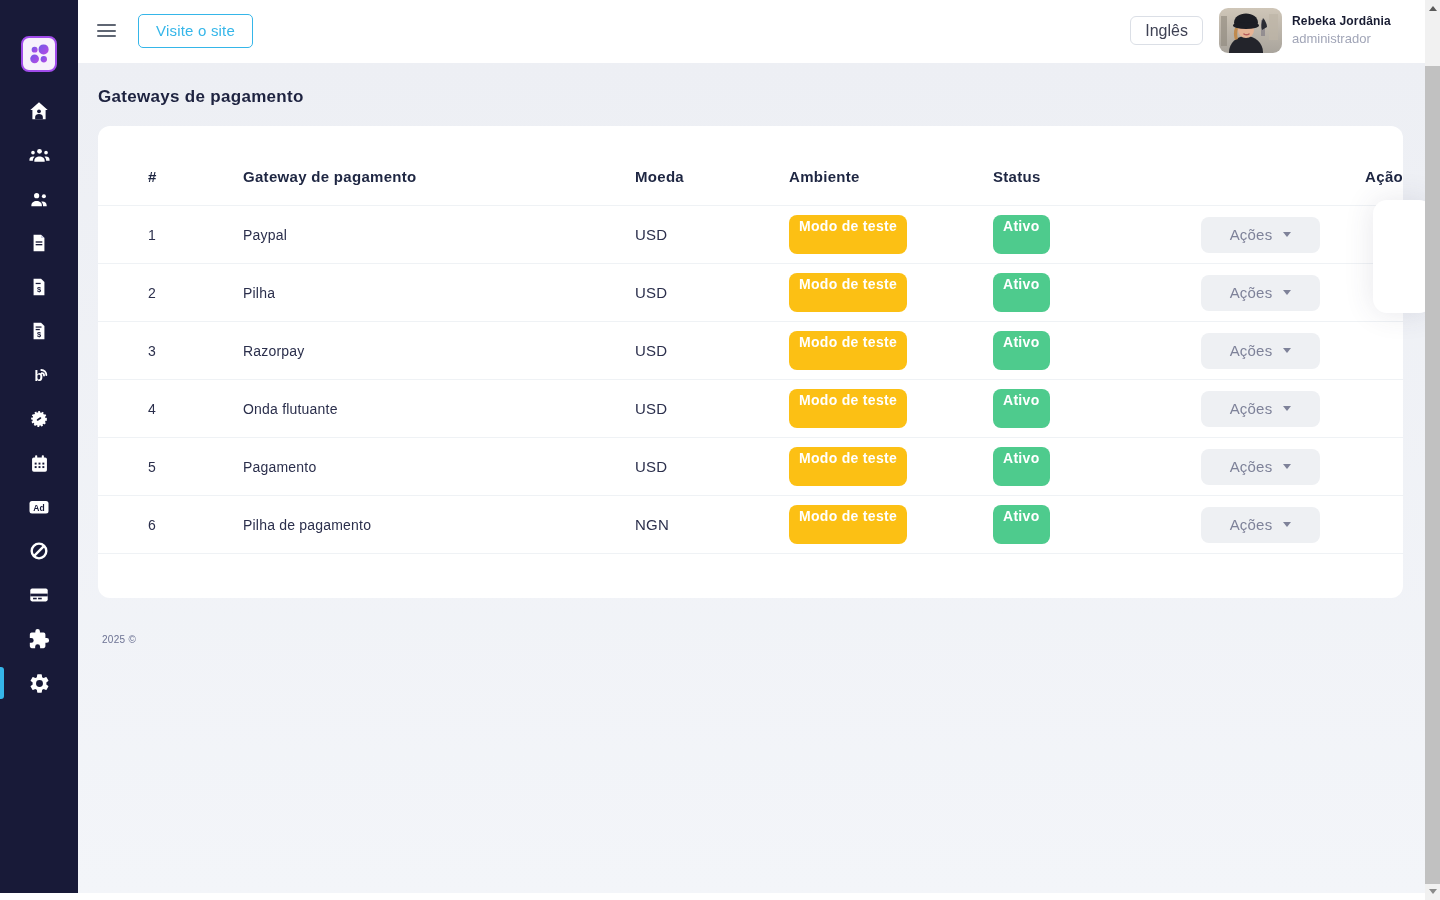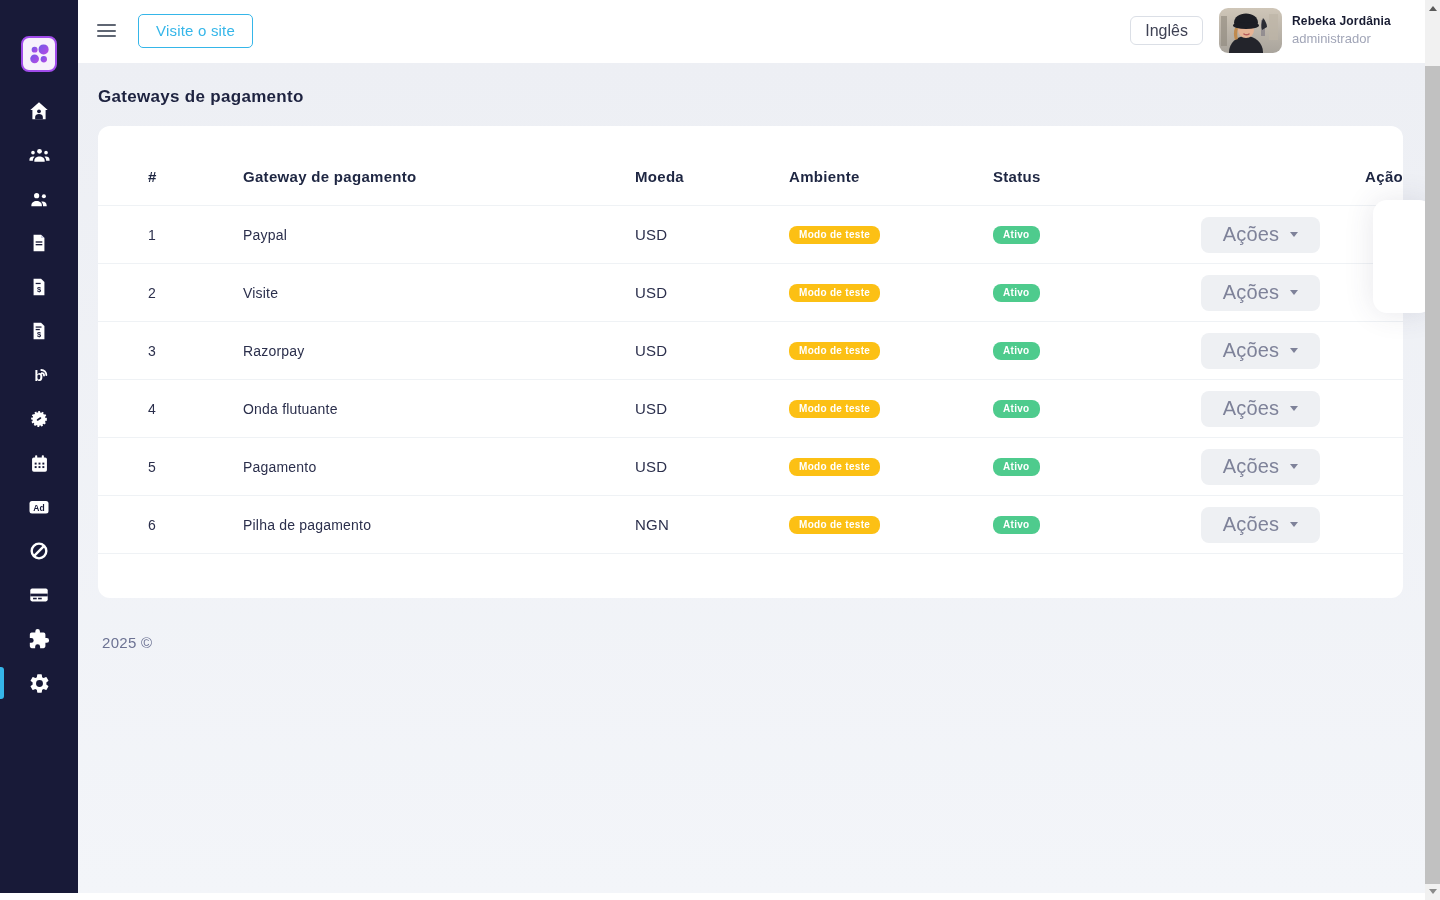--- a/index.html
+++ b/index.html
@@ -70,36 +70,36 @@
   th {
     text-align:left; font-size:15px; font-weight:bold; color:#1e2642;
     letter-spacing:.3px; padding:42px 0 20px 0; border-bottom:1px solid #eff2f5;
   }
   th.c1-h { padding-left:50px; }
   th.c6-h { padding-left:36px;text-align:right; }
   td { height:58px; border-bottom:1px solid #eff2f5; font-size:14px; color:#2b2f4c; letter-spacing:.2px; }
   td.c1-d { padding-left:50px; }
   td.cur { font-size:15px; }
   .badge {
-    display:inline-block; padding:3px 10px 4px 10px; border-radius:8px;
-    font-size:10px; font-weight:bold; color:#ffffff; letter-spacing:.3px;
+    display:inline-block; padding:3px 10px 20px 10px; border-radius:8px;
+    font-size:14px; font-weight:bold; color:#ffffff; letter-spacing:.3px;
   }
   .badge.test { background:#fcc014; }
   .badge.active { background:#4ecb8d; }
   .actions-btn {
     width:119px; height:36px; background:#eef0f3; border:none; border-radius:8px;
-    color:#7e8299; font-size:20px; letter-spacing:.2px; cursor:pointer;
+    color:#7e8299; font-size:15px; letter-spacing:.2px; cursor:pointer;
     display:inline-flex; align-items:center; justify-content:center; gap:11px;
     font-family:"Liberation Sans", sans-serif;
   }
   .caret-down {
     width:0; height:0; border-left:4.5px solid transparent;
     border-right:4.5px solid transparent; border-top:5px solid #7e8299;
   }
-  .page-footer { margin:36px 0 0 24px; font-size:15px; color:#6c7293; letter-spacing:.3px; }
+  .page-footer { margin:36px 0 0 24px; font-size:10px; color:#6c7293; letter-spacing:.3px; }
   
   .popup {
     position:absolute; left:1373px; top:200px; width:60px; height:113px;
     background:#ffffff; border-radius:14px;
     box-shadow:0 0 30px rgba(60,60,90,.12); z-index:50;
   }
   
   .scrollbar {
     position:absolute; right:0; top:0; width:15px; height:900px;
     background:#f1f1f1; z-index:60;
@@ -310,21 +310,21 @@
           <td class="cur">USD</td>
           <td><span class="badge test">Modo de teste</span></td>
           <td><span class="badge active">Ativo</span></td>
           <td><button class="actions-btn">
                 <span>Ações</span>
                 <span class="caret-down"></span>
               </button></td>
         </tr>
         <tr>
           <td class="c1-d">2</td>
-          <td>Visite</td>
+          <td>Pilha</td>
           <td class="cur">USD</td>
           <td><span class="badge test">Modo de teste</span></td>
           <td><span class="badge active">Ativo</span></td>
           <td><button class="actions-btn">
                 <span>Ações</span>
                 <span class="caret-down"></span>
               </button></td>
         </tr>
         <tr>
           <td class="c1-d">3</td>

